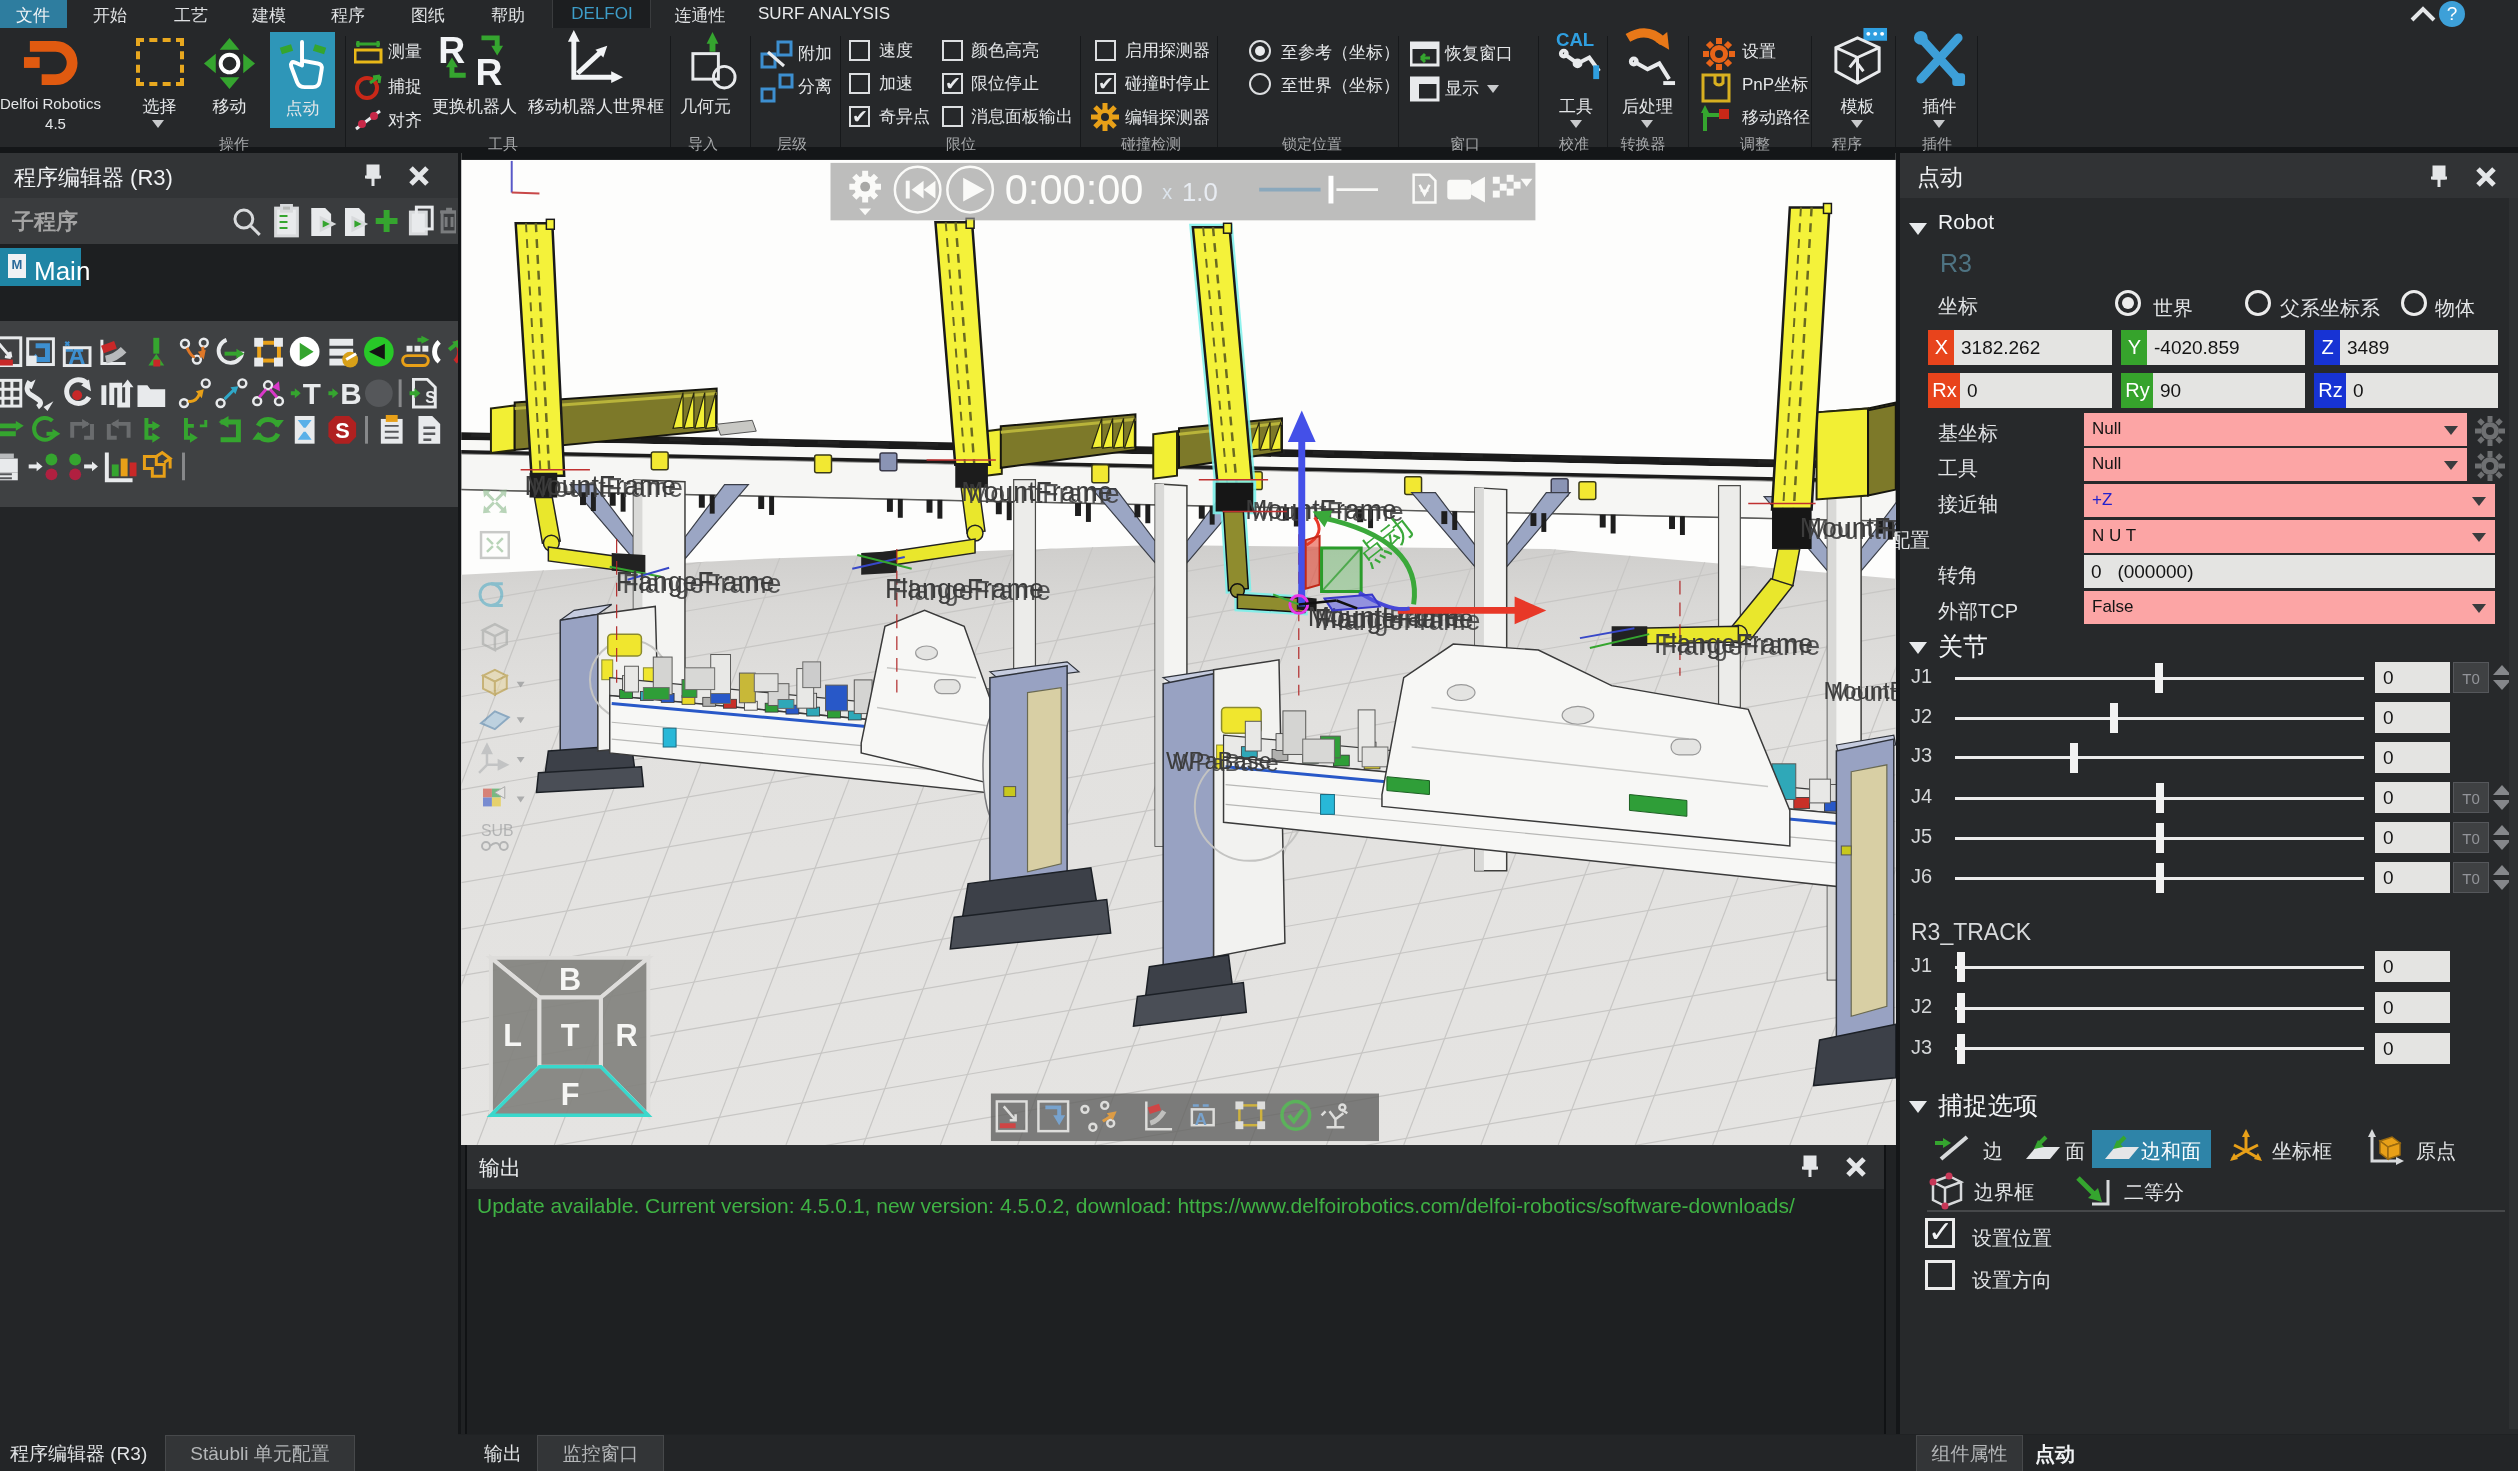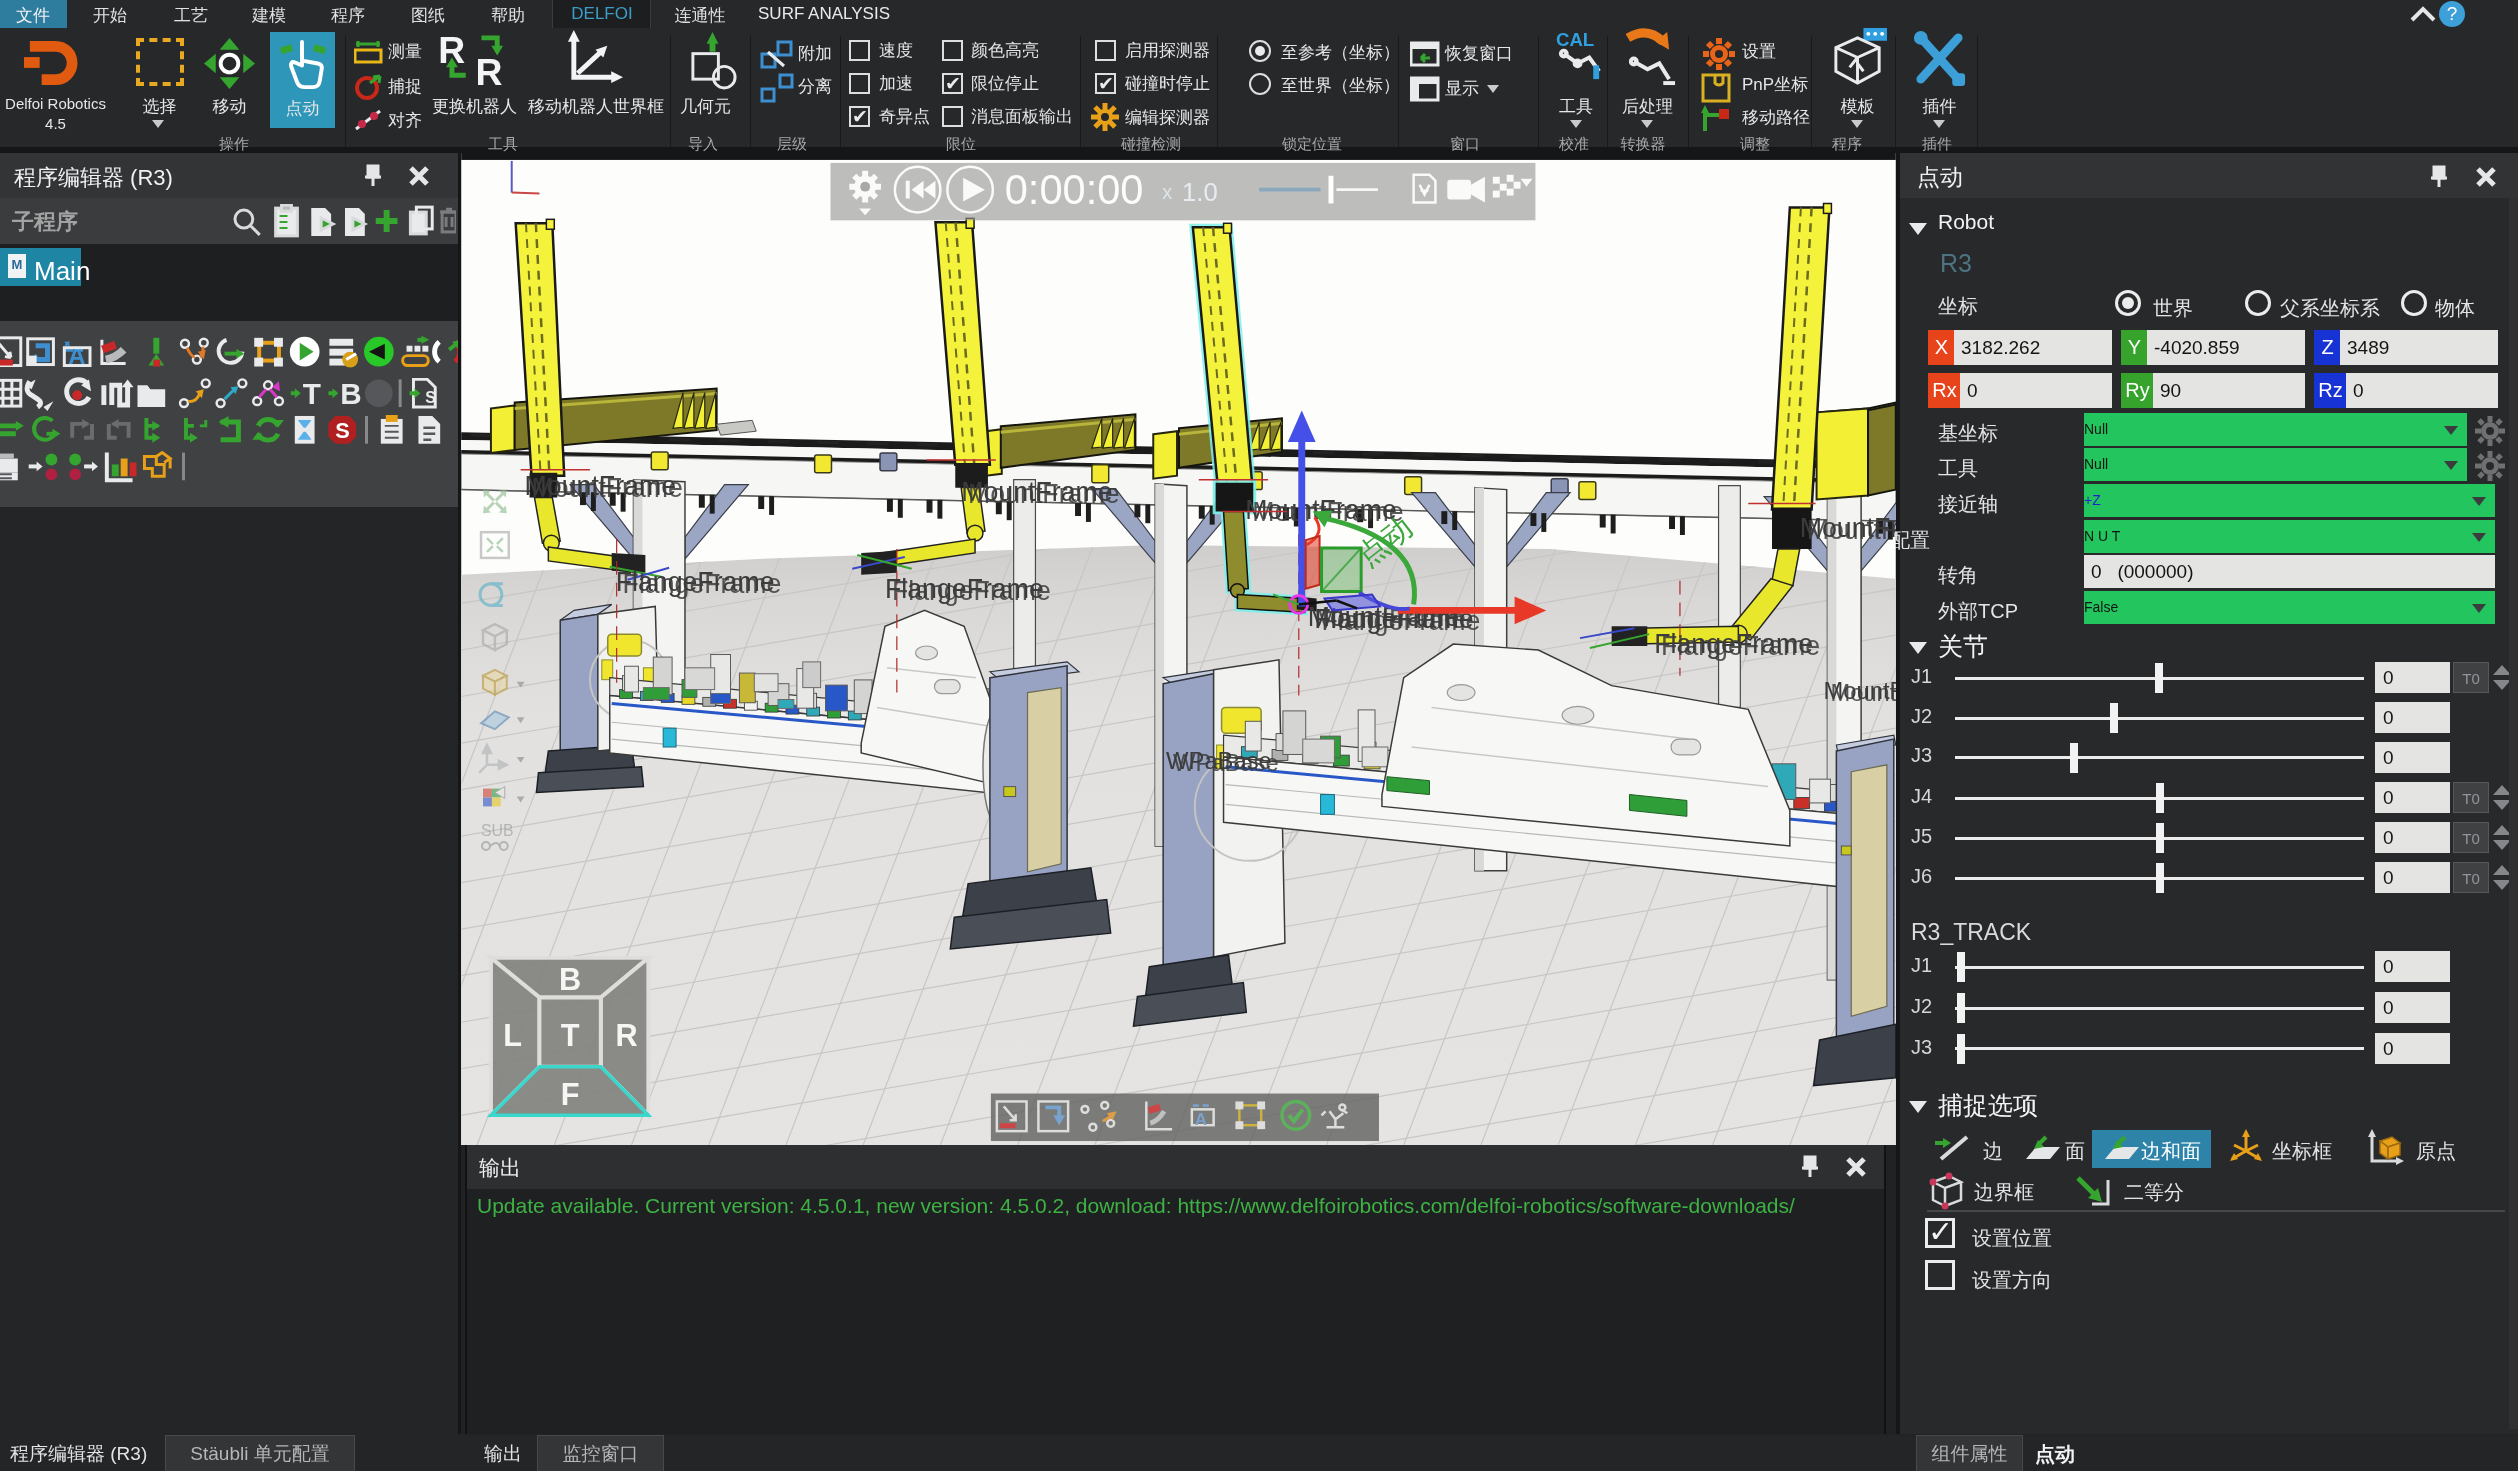--- a/index.html
+++ b/index.html
@@ -6,21 +6,21 @@
  font-family:"Liberation Sans",sans-serif;position:relative}
 .a{position:absolute}
 .txt{color:#dfe1e3;font-size:17px;white-space:nowrap}
 .glab{color:#a6a8aa;font-size:15px;text-align:center;white-space:nowrap}
 .cb{position:absolute;width:21px;height:21px;border:2px solid #dcdee0;background:#26282a}
 .cb.on::after{content:"\2714";position:absolute;left:1px;top:-3px;color:#e8eaec;font-size:19px}
 .rad{position:absolute;width:22px;height:22px;border:2px solid #dcdee0;border-radius:50%;background:#26282a}
 .rad.on::after{content:"";position:absolute;left:4px;top:4px;width:10px;height:10px;border-radius:50%;background:#e8eaec}
 .itxt{color:#e4e6e8;font-size:17px;white-space:nowrap}
 .fld{position:absolute;background:#e4e4e2;color:#141414;font-size:19px;line-height:33px;padding-left:7px;white-space:nowrap;overflow:hidden}
-.dd{position:absolute;background:#22c55e;color:#141414;font-size:14px;line-height:32px;white-space:nowrap}
+.dd{position:absolute;background:#fca5a5;color:#141414;font-size:17px;line-height:32px;padding-left:8px;white-space:nowrap}
 .dd::after{content:"";position:absolute;right:9px;top:13px;border-left:7px solid transparent;border-right:7px solid transparent;border-top:9px solid #3a3c3e}
 .rlab{color:#e2e4e6;font-size:20px;white-space:nowrap}
 .jlab{color:#d4d6d8;font-size:20px}
 .track{position:absolute;height:3px;background:#ececec}
 .thumb{position:absolute;width:8px;height:30px;background:#f2f2f2}
 .vbox{position:absolute;width:75px;height:31px;background:#e4e4e2;color:#141414;font-size:19px;line-height:31px;padding-left:8px}
 .tobox{position:absolute;width:36px;height:31px;background:#3f4143;color:#93959a;font-size:15px;text-align:center;line-height:31px;border:1px solid #55575b}
 .spin{position:absolute;width:0;height:0;border-left:9px solid transparent;border-right:9px solid transparent}
 .vsep{position:absolute;top:36px;height:111px;width:1px;background:#17191b}
 </style></head><body>
@@ -66,21 +66,21 @@
 <div class="a glab" style="left:1376px;top:135px;width:178px">窗口</div>
 <div class="a glab" style="left:1485px;top:135px;width:178px">校准</div>
 <div class="a glab" style="left:1554px;top:135px;width:178px">转换器</div>
 <div class="a glab" style="left:1666px;top:135px;width:178px">调整</div>
 <div class="a glab" style="left:1758px;top:135px;width:178px">程序</div>
 <div class="a glab" style="left:1848px;top:135px;width:178px">插件</div>
 <svg class="a" style="left:22px;top:38px" width="57" height="50" viewBox="0 0 58 50">
 <path d="M8 8 H34 A17 17 0 0 1 34 42 H20" stroke="#e05a10" stroke-width="11" fill="none"></path>
 <rect x="2" y="19" width="16" height="11" fill="#e05a10"></rect>
   </svg>
-<div class="a" style="left:0;top:95px;width:111px;text-align:center;color:#e4e6e8;font-size:15px">Delfoi Robotics</div>
+<div class="a" style="left:0;top:95px;width:111px;color:#e4e6e8;font-size:15px">Delfoi Robotics</div>
 <div class="a" style="left:0;top:115px;width:111px;text-align:center;color:#e4e6e8;font-size:15px">4.5</div>
 <div class="a" style="left:136px;top:38px;width:48px;height:48px;border:4px dashed #e8a81f"></div>
 <div class="a itxt" style="left:130px;top:95px;width:59px;text-align:center">选择</div>
 <div class="a" style="left:152px;top:120px;border-left:6px solid transparent;border-right:6px solid transparent;border-top:8px solid #c8cacc"></div>
 <svg class="a" style="left:202px;top:36px" width="55" height="55" viewBox="0 0 56 56">
 <g fill="#35a52f">
       <polygon points="28,2 38,14 18,14"></polygon>
       <polygon points="28,54 38,42 18,42"></polygon>
 <polygon points="2,28 14,18 14,38"></polygon>
       <polygon points="54,28 42,18 42,38"></polygon>

